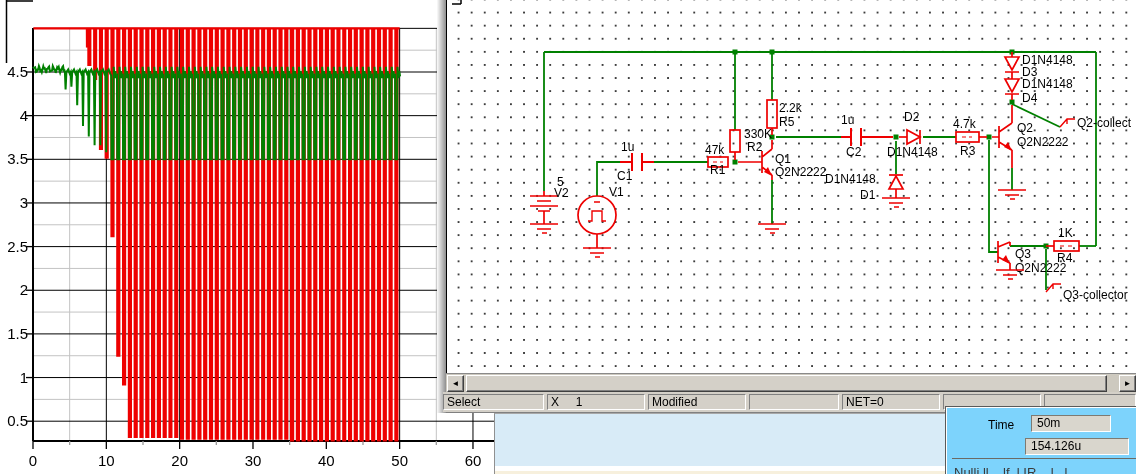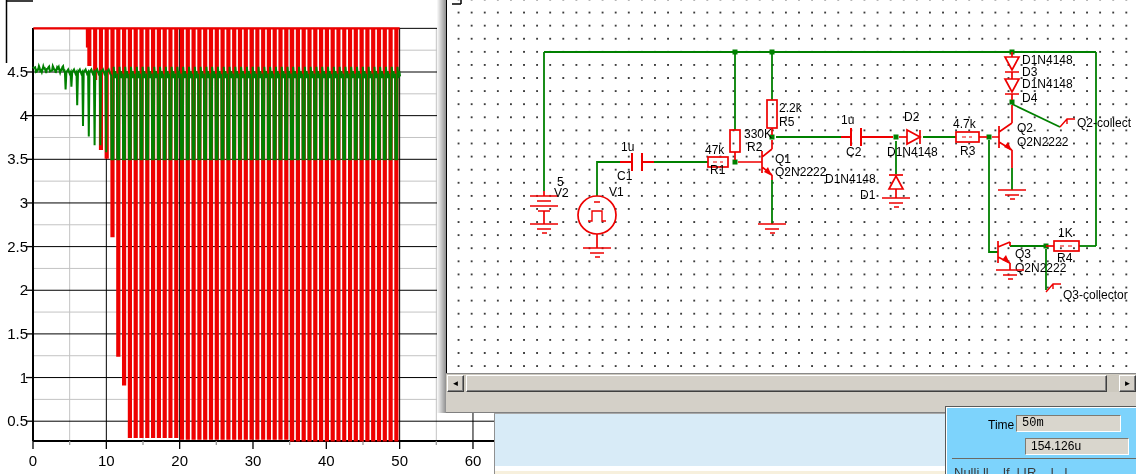--- a/index.html
+++ b/index.html
@@ -51,21 +51,21 @@
   .blue-strip-cream{position:absolute;left:0;right:0;bottom:0;height:3px;background:#f7f0dd;}
 
   
   .time-panel{position:absolute;left:945px;top:406px;width:191px;height:68px;z-index:30;
               background:#7dd3fc;border-top:1px solid #5a5a5a;border-left:1px solid #5a5a5a;
               box-shadow:inset 1px 1px 0 #fff;box-sizing:border-box;font-size:12px;color:#000;}
   .time-label{position:absolute;left:42px;top:11px;}
   .time-box{position:absolute;height:17px;line-height:15px;background:#d9d6cd;
             border:1px solid;border-color:#7d7a72 #fff #fff #7d7a72;
             box-sizing:border-box;padding-left:5px;font-size:12px;}
-  .time-box.range{left:70px;top:8px;width:105px;font-family:Liberation Mono, monospace;}
+  .time-box.range{left:85px;top:8px;width:80px;}
   .time-box.current{left:79px;top:31px;width:104px;}
   .time-frameline{position:absolute;left:6px;right:0;top:51px;height:1px;background:#6b6a64;}
   .clipped-text{position:absolute;left:8px;top:56px;height:18px;overflow:hidden;
                 font-size:13px;line-height:20px;color:#3a3a3a;white-space:pre;}
 
   text{font-family:"Liberation Sans",sans-serif;}
 </style>
 </head>
 <body>
 
@@ -333,20 +333,29 @@
         </g>
       </svg>
     </div>
 
     <div class="hscroll">
       <div class="sb-btn sb-left">◄</div>
       <div class="sb-thumb"></div>
       <div class="sb-btn sb-right">►</div>
     </div>
 
+    <div class="statusrow">
+      <div class="statuscell c1">Select</div>
+      <div class="statuscell c2">X     1</div>
+      <div class="statuscell c3">Modified</div>
+      <div class="statuscell c4"></div>
+      <div class="statuscell c5">NET=0</div>
+      <div class="statuscell c6"></div>
+      <div class="statuscell c7"></div>
+    </div>
   </div>
 
   <div class="blue-panel">
     <div class="blue-strip-white"></div>
     <div class="blue-strip-cream"></div>
   </div>
 
   <div class="time-panel">
     <div class="time-label">Time</div>
     <div class="time-box range">50m</div>

